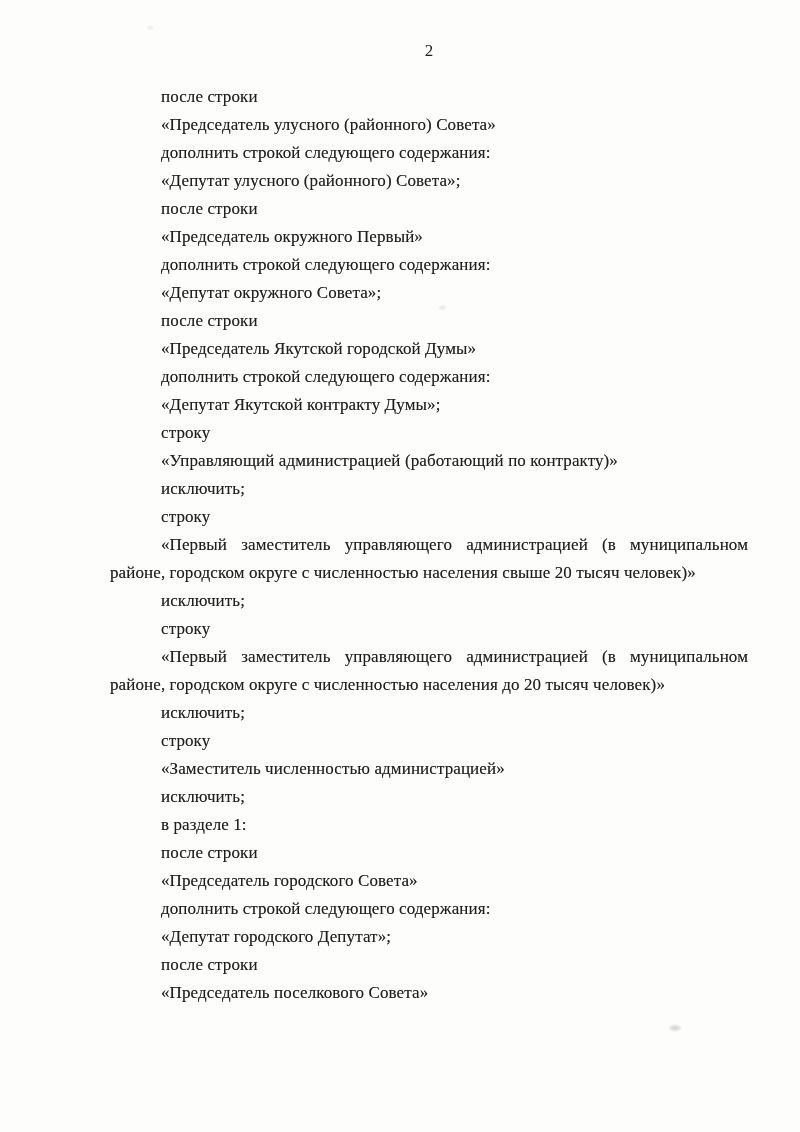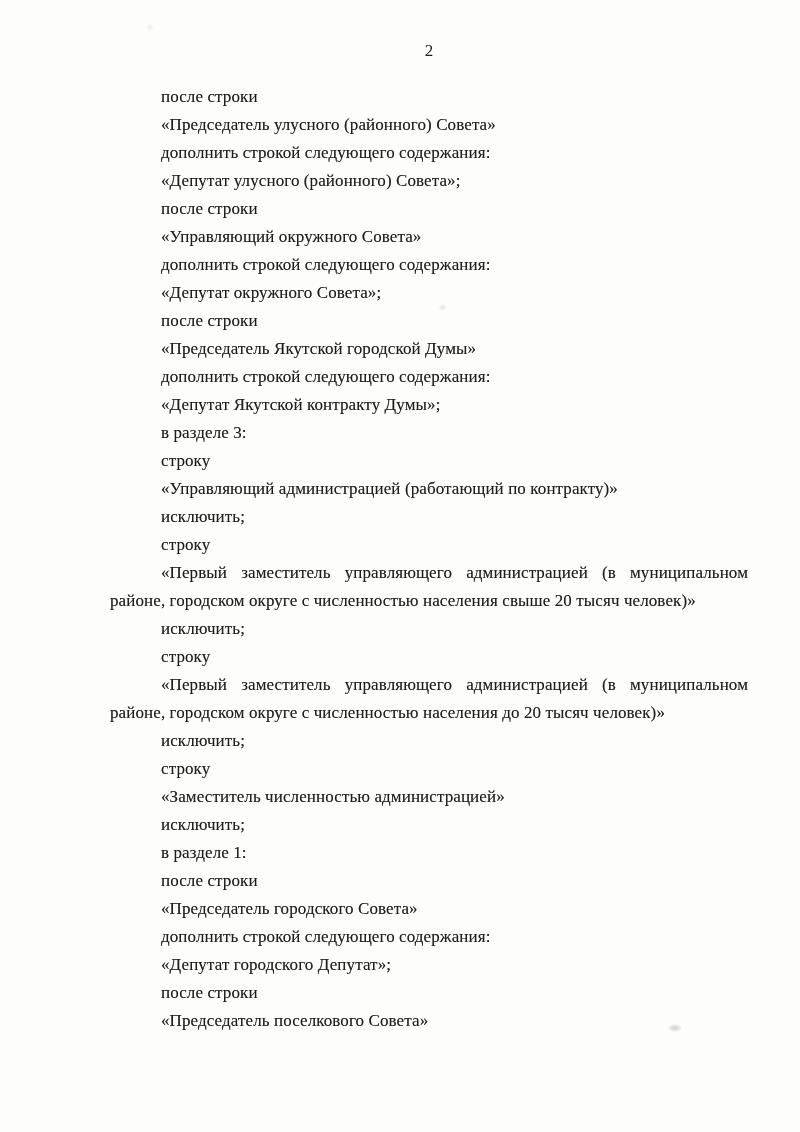--- a/index.html
+++ b/index.html
@@ -67,28 +67,27 @@
 
 <div class="sheet">
   <div class="pagenum">2</div>
 
   <div class="content">
       <p class="para">после строки</p>
       <p class="para">«Председатель улусного (районного) Совета»</p>
       <p class="para">дополнить строкой следующего содержания:</p>
       <p class="para">«Депутат улусного (районного) Совета»;</p>
       <p class="para">после строки</p>
-      <p class="para">«Управляющий окружного Совета»</p>
+      <p class="para">«Председатель окружного Первый»</p>
       <p class="para">дополнить строкой следующего содержания:</p>
       <p class="para">«Депутат окружного Совета»;</p>
       <p class="para">после строки</p>
       <p class="para">«Председатель Якутской городской Думы»</p>
       <p class="para">дополнить строкой следующего содержания:</p>
       <p class="para">«Депутат Якутской контракту Думы»;</p>
-      <p class="para">в разделе 3:</p>
       <p class="para">строку</p>
       <p class="para">«Управляющий администрацией (работающий по контракту)»</p>
       <p class="para">исключить;</p>
       <p class="para">строку</p>
       <p class="para justify">«Первый заместитель управляющего администрацией (в муниципальном районе, городском округе с численностью населения свыше 20 тысяч человек)»</p>
       <p class="para">исключить;</p>
       <p class="para">строку</p>
       <p class="para justify">«Первый заместитель управляющего администрацией (в муниципальном районе, городском округе с численностью населения до 20 тысяч человек)»</p>
       <p class="para">исключить;</p>
       <p class="para">строку</p>

